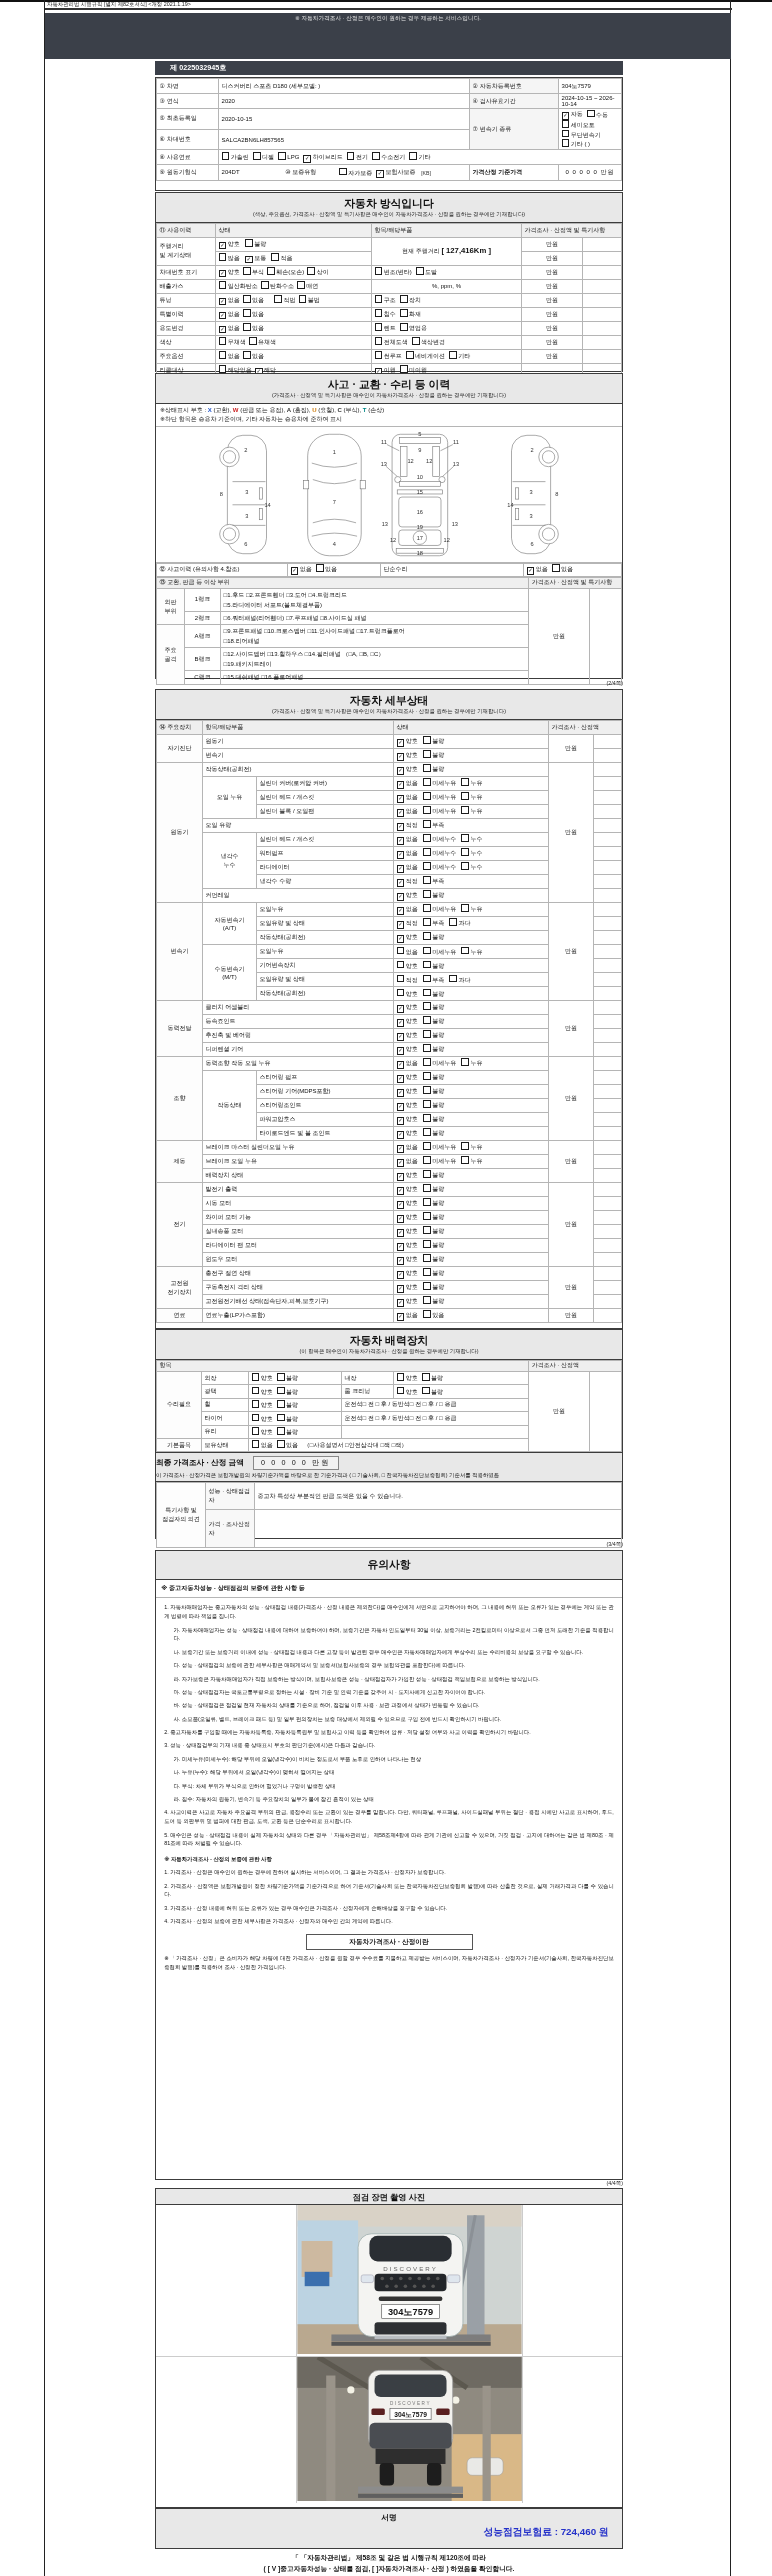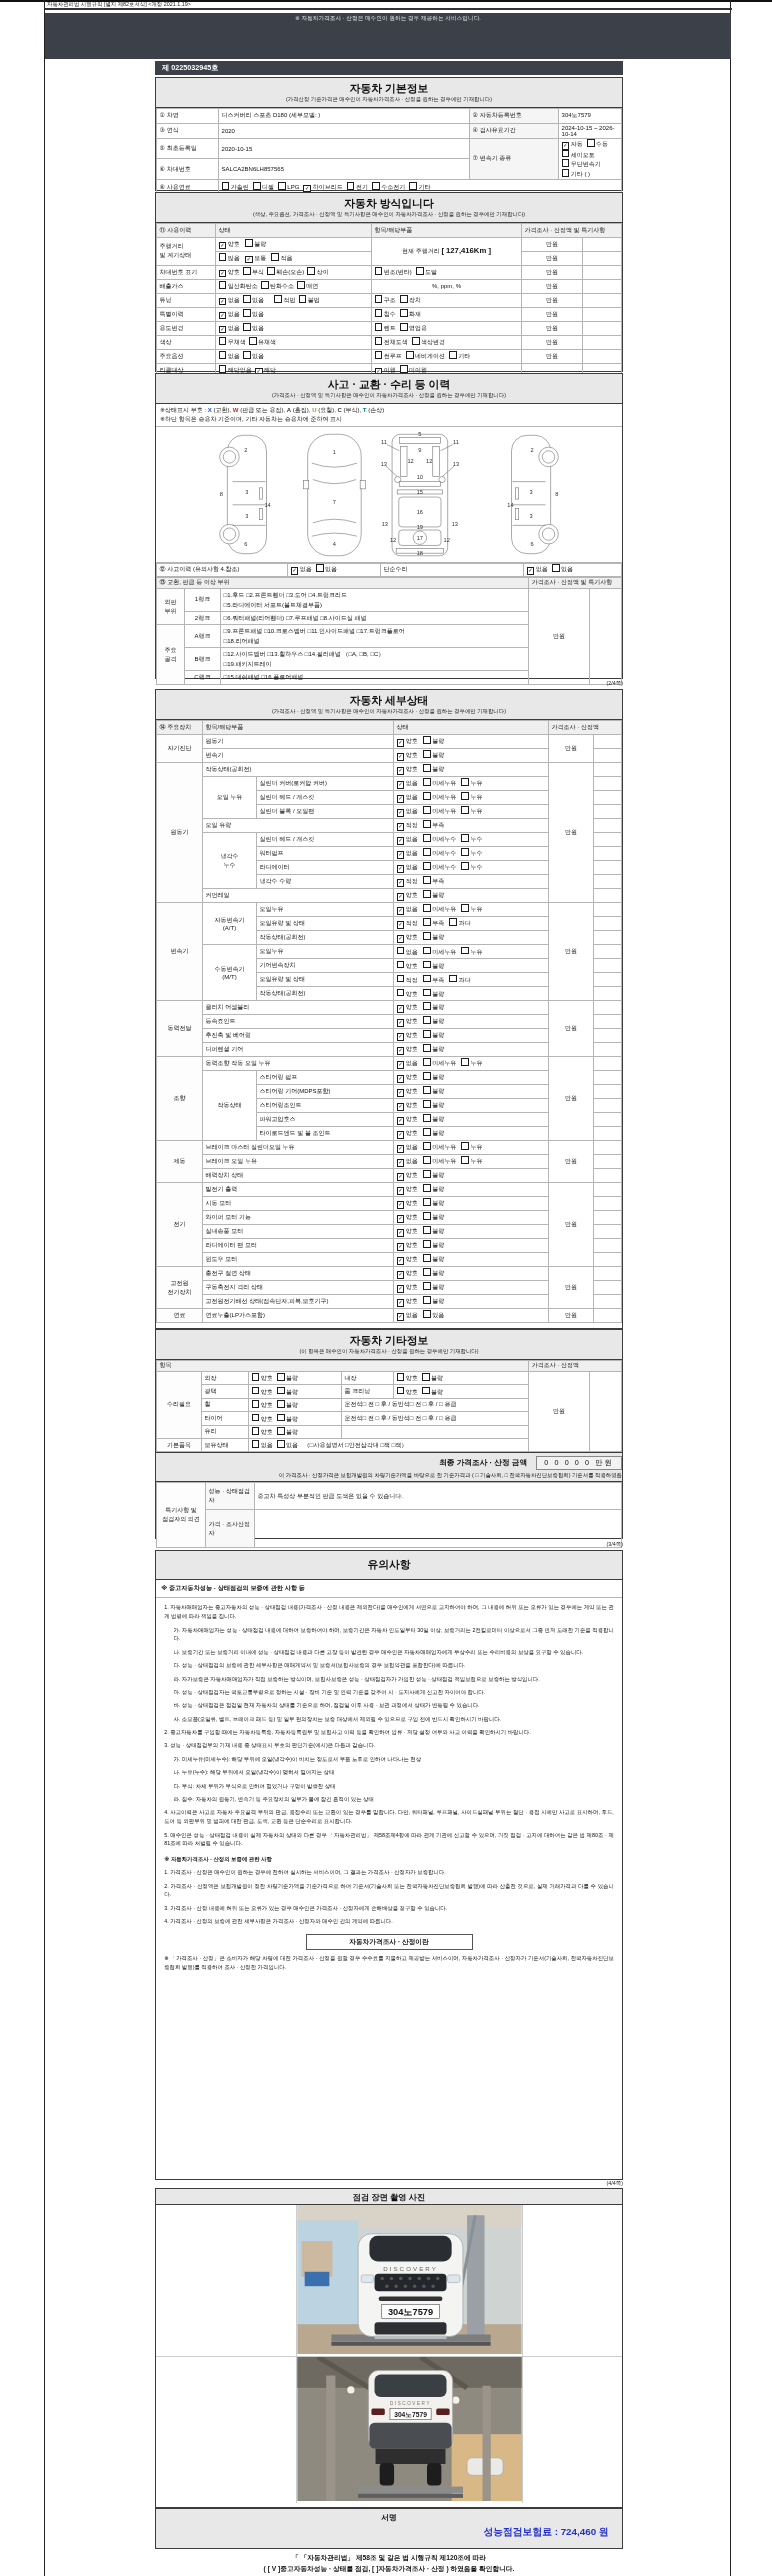--- a/index.html
+++ b/index.html
@@ -7,42 +7,42 @@
        font-family:"Liberation Sans","DejaVu Sans",sans-serif;font-size:6.2px;overflow:hidden}
   .frame-v{position:absolute;top:0;bottom:0;width:1px;background:#222}
   .topline{position:absolute;left:0;right:0;top:0;height:1.5px;background:#111}
   .toprule{position:absolute;left:45px;right:41px;top:8.2px;height:1.5px;background:#333}
   .formref{position:absolute;left:47px;top:1px;font-size:5.4px;color:#222}
   .titleband{position:absolute;left:45px;right:42px;top:13px;height:46px;background:#3b4049;color:#fff;text-align:center}
   .titleband h1{margin:5.2px 0 1px;font-size:16px;letter-spacing:1.5px;font-weight:bold}
   .titleband .opt{font-size:8.8px;margin:0}
   .titleband .note{font-size:5.7px;color:#e7e7e7;margin-top:1.5px}
   .numstrip{position:absolute;left:155px;width:468px;top:61px;height:14.4px;background:#3b4049;color:#fff;
-            font-size:7.2px;font-weight:bold;line-height:14.4px;padding-left:7px;box-sizing:border-box}
+            font-size:7.2px;font-weight:bold;line-height:14.4px;padding-left:15px;box-sizing:border-box}
   .box{position:absolute;left:155px;width:468px;border:1px solid #3c3c3c;background:#fff;box-sizing:border-box}
   .shead{background:#e8e8e8;border-bottom:1px solid #3c3c3c;text-align:center;padding:2.1px 0}
   .shead .t{font-size:10.8px;font-weight:bold;margin:1.5px 0 0.5px}
   .shead .s{font-size:5.4px;color:#222;margin-bottom:1.5px}
   table{width:100%;border-collapse:collapse;table-layout:fixed}
   td,th{border:0.5px solid #b5b5b5;font-size:6px;padding:0.5px 2.6px;overflow:hidden;vertical-align:middle}
   th{background:#efefef;font-weight:normal;text-align:left}
   .c{text-align:center}
   .gname{text-align:center;white-space:pre-line;background:#fdfdfd}
   .mid{white-space:pre-line}
   .price{text-align:center}
   .pre{white-space:pre-line}
   .cbw{display:inline-block;white-space:nowrap;margin-right:4.6px}
   .cb{display:inline-block;width:5.7px;height:5.7px;border:0.8px solid #1d1d1d;background:#fff;vertical-align:-1px;
       text-align:center;line-height:5.2px;font-size:5.4px;font-weight:bold;margin-right:1.5px;box-sizing:content-box}
   .cbl{font-size:6px}
   .marker{position:absolute;right:150px;font-size:5.4px;color:#222}
   .legend{padding:2.6px 4.1px;border-bottom:0.5px solid #b5b5b5;font-size:6px;line-height:8.8px}
   .legend b{font-weight:bold}
   .diagwrap{border-bottom:0.5px solid #b5b5b5;text-align:center;padding:2.1px 0}
-  .finalband{background:#e8e8e8;border-top:1px solid #3c3c3c;border-bottom:1px solid #3c3c3c;text-align:right;padding:2.6px 0 2.1px}
+  .finalband{background:#e8e8e8;border-top:1px solid #3c3c3c;border-bottom:1px solid #3c3c3c;text-align:left;padding:2.6px 0 2.1px}
   .finalband .amtlab{font-size:7.7px;font-weight:bold;margin-right:7.2px}
   .finalband .amt{display:inline-block;border:0.5px solid #888;background:#f2f2f2;padding:1px 7.2px;font-size:7.2px;letter-spacing:2.1px}
   .finalband .fnote{font-size:5.4px;margin-top:2.1px}
   .noticehead{font-size:6.2px;font-weight:bold;padding:4.1px 5.2px;border-bottom:0.5px solid #b5b5b5}
   .noticebody{padding:5.2px 8.2px 4.1px;font-size:5.4px;line-height:8.8px;text-align:justify}
   .n-item{margin-bottom:4.6px}
   .n-sub{padding-left:9.3px}
   .n-h2{font-weight:bold;margin:7.2px 0 4.1px}
   .kbox{width:165px;margin:8.2px auto 4.1px;border:0.8px solid #555;text-align:center;font-weight:bold;font-size:6.7px;padding:2.6px 0}
   .photo-row{display:flex}
@@ -61,24 +61,20 @@
 <div class="frame-v" style="left:730px"></div>
 <div class="formref">자동차관리법 시행규칙 [별지 제82호서식] &lt;개정 2021.1.19&gt;</div>
 <div class="toprule"></div>
 
 <div class="titleband">
   <div class="note">※ 자동차가격조사 · 산정은 매수인이 원하는 경우 제공하는 서비스입니다.</div>
 </div>
 <div class="numstrip">제 0225032945호</div>
 
 <div class="box" style="top:77px;height:114px">
-  <div class="shead">
-    <div class="t">자동차 기본정보</div>
-    <div class="s">(가격산정 기준가격은 매수인이 자동차가격조사 · 산정을 원하는 경우에만 기재합니다)</div>
-  </div>
   <table>
     <colgroup>
         <col style="width:62px">
         <col style="width:251px">
         <col style="width:89px">
         <col>
       </colgroup>
     <tbody>
         <tr style="height:15px">
       <td>① 차명</td>
@@ -650,21 +646,21 @@
           <td><span class="cbw" style="margin-right: 5.2px;"><span class="cb">✓</span><span class="cbl">없음</span></span><span class="cbw" style="margin-right: 5.2px;"><span class="cb"></span><span class="cbl">있음</span></span></td>
           <td class="price" rowspan="1">만원</td>
           <td></td>
         </tr>
       </tbody>
   </table>
 </div>
 
 <div class="box" style="top:1329px;height:210px">
   <div class="shead">
-    <div class="t">자동차 기타정보</div>
+    <div class="t">자동차 배력장치</div>
     <div class="s">(이 항목은 매수인이 자동차가격조사 · 산정을 원하는 경우에만 기재합니다)</div>
   </div>
   <table>
     <colgroup>
         <col style="width:45px">
         <col style="width:47px">
         <col style="width:93px">
         <col style="width:52px">
         <col style="width:135px">
         <col style="width:61px">

